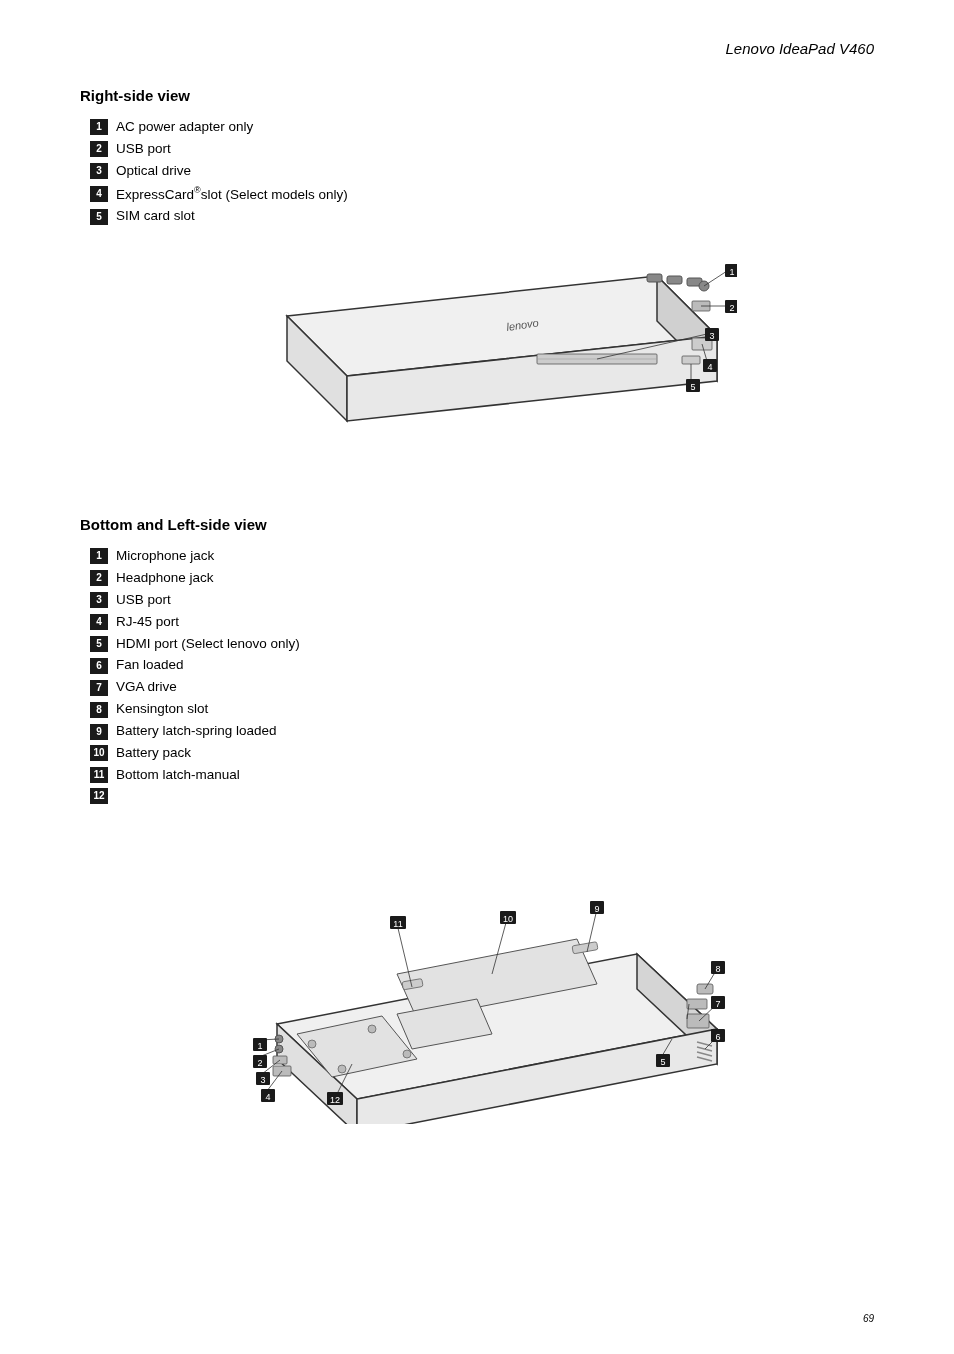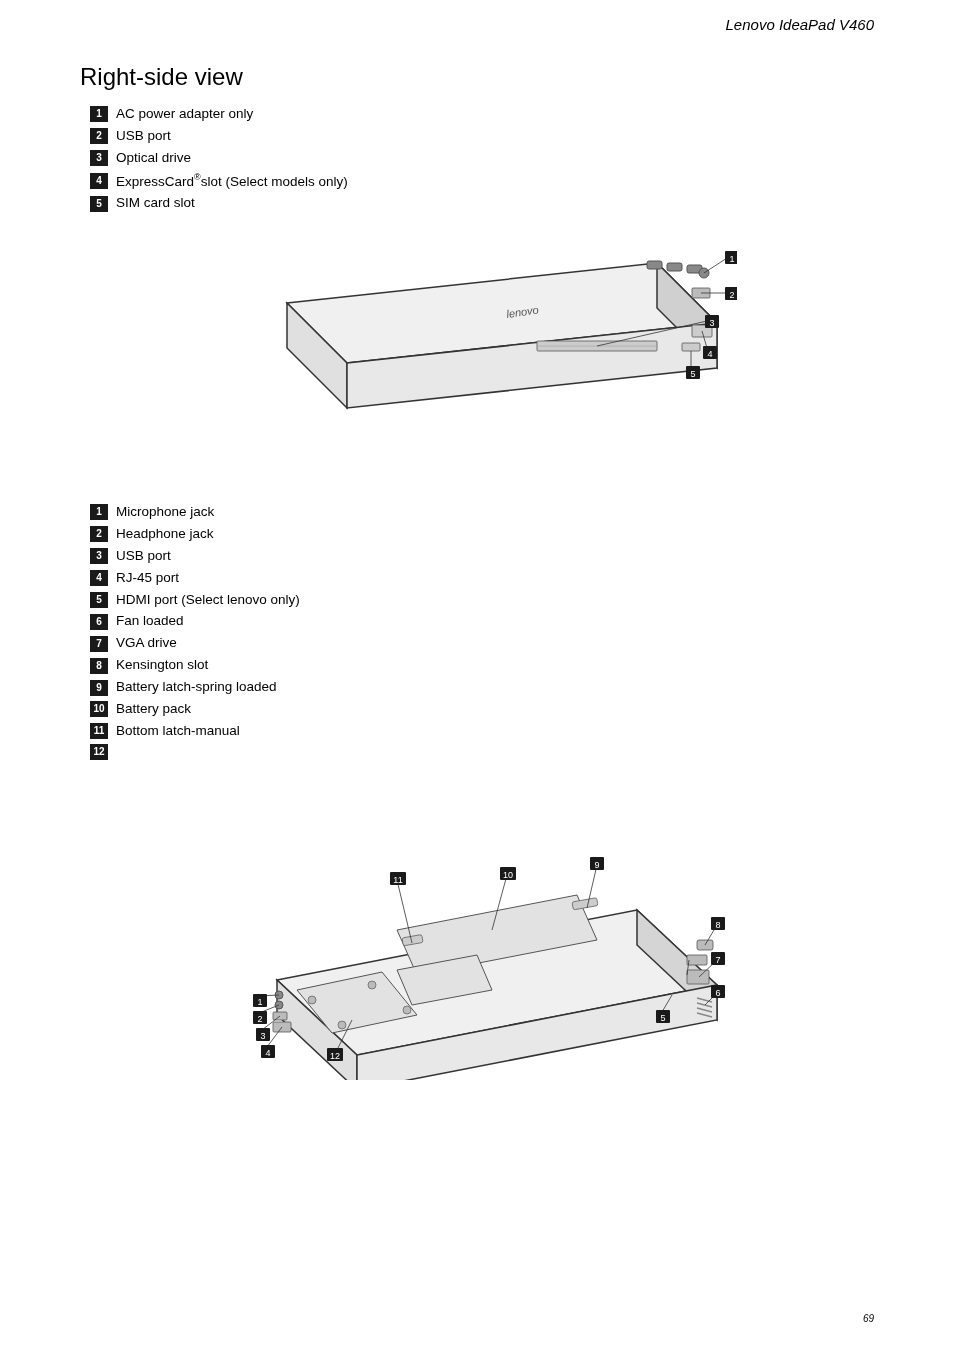--- a/index.html
+++ b/index.html
@@ -8,33 +8,33 @@
       min-height: 1354px;
       background: #fff;
       font-family: Arial, sans-serif;
       font-size: 14px;
       color: #000;
       position: relative;
     }
     .page {
       width: 954px;
       min-height: 1354px;
-      padding: 16px 80px;
+      padding: 40px 80px;
       position: relative;
     }
     .header-title {
       text-align: right;
       font-style: italic;
       font-size: 15px;
       margin-bottom: 30px;
       color: #000;
     }
     .section-title {
-      font-size: 24px;
-      font-weight: normal;
+      font-size: 15px;
+      font-weight: bold;
       margin-bottom: 14px;
     }
     .item-list {
       list-style: none;
       margin-left: 10px;
       margin-bottom: 20px;
     }
     .item-list li {
       display: flex;
       align-items: center;
@@ -159,20 +159,21 @@
 
           <line x1="454" y1="108" x2="454" y2="125" stroke="#333" stroke-width="0.8"></line>
           <rect x="449" y="123" width="14" height="13" rx="1" fill="#1a1a1a"></rect>
           <text x="456" y="134" font-size="9" fill="#fff" text-anchor="middle">5</text>
         </g>
       </svg>
     </div>
   </div>
 
   <div class="section section-bottom">
+    <div class="section-title">Bottom and Left-side view</div>
     <ul class="item-list">
       <li>
         <span class="num-badge filled">1</span>
         <span>Microphone jack</span>
       </li>
       <li>
         <span class="num-badge filled">2</span>
         <span>Headphone jack</span>
       </li>
       <li>

